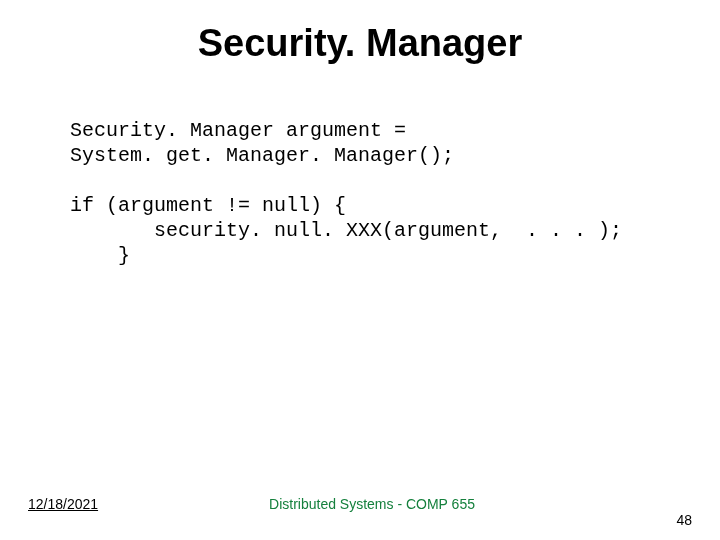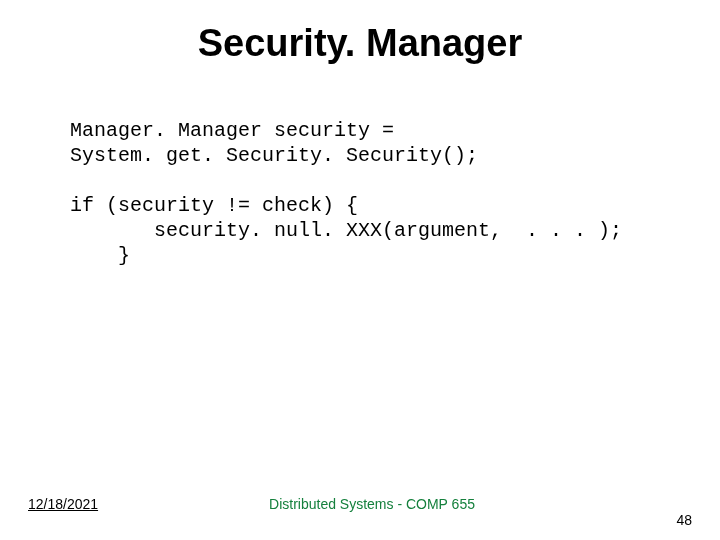--- a/index.html
+++ b/index.html
@@ -65,24 +65,24 @@
     color: #000;
   }
 </style>
 </head>
 <body>
 
 <div class="slide">
 
   <div class="title">Security. Manager</div>
 
-  <div class="code-block"><span>Manager. Manager security =</span>
-<span>System. get. Security. Security();</span>
+  <div class="code-block"><span>Security. Manager argument =</span>
+<span>System. get. Manager. Manager();</span>
 <span></span>
-<span>if (security != check) {</span>
+<span>if (argument != null) {</span>
 <span>       security. null. XXX(argument,  . . . );</span>
 <span>    }</span></div>
 
   <div class="footer-date">12/18/2021</div>
   <div class="footer-center">Distributed Systems - COMP 655</div>
   <div class="footer-page">48</div>
 
 </div>
 
 </body></html>

